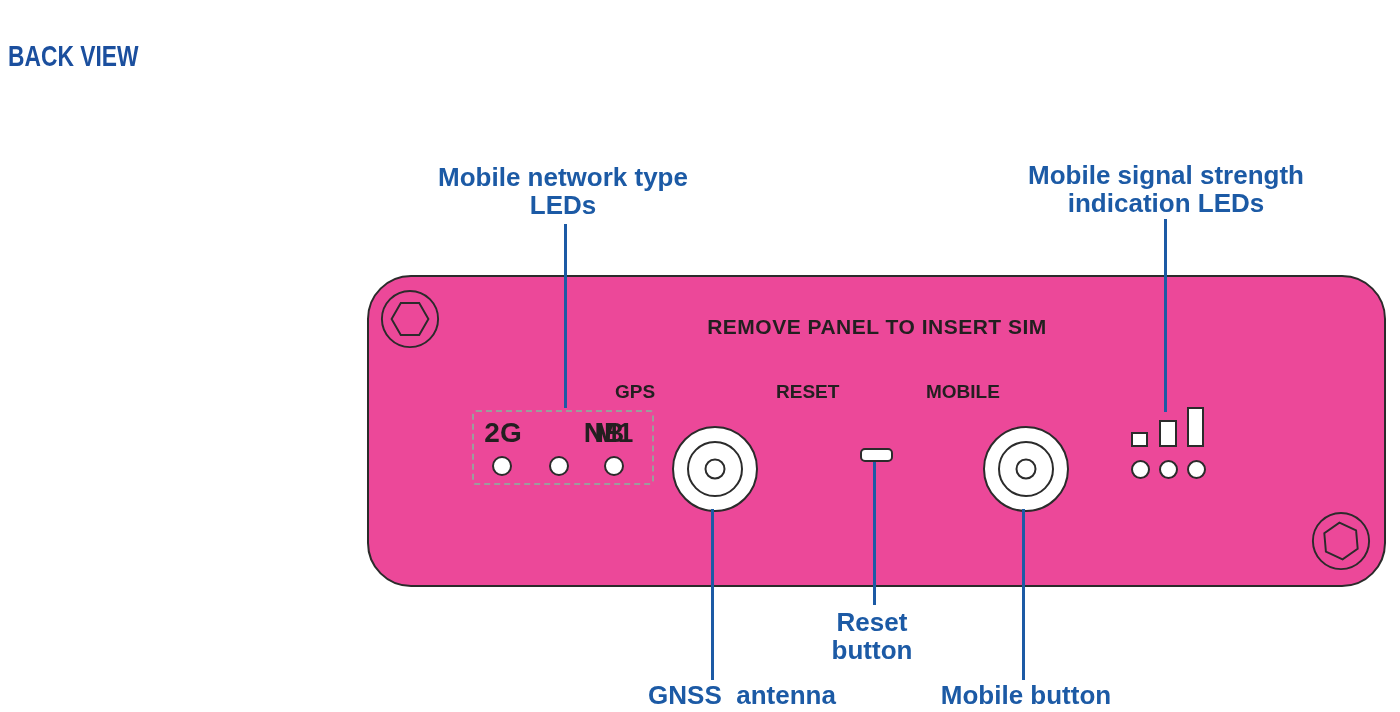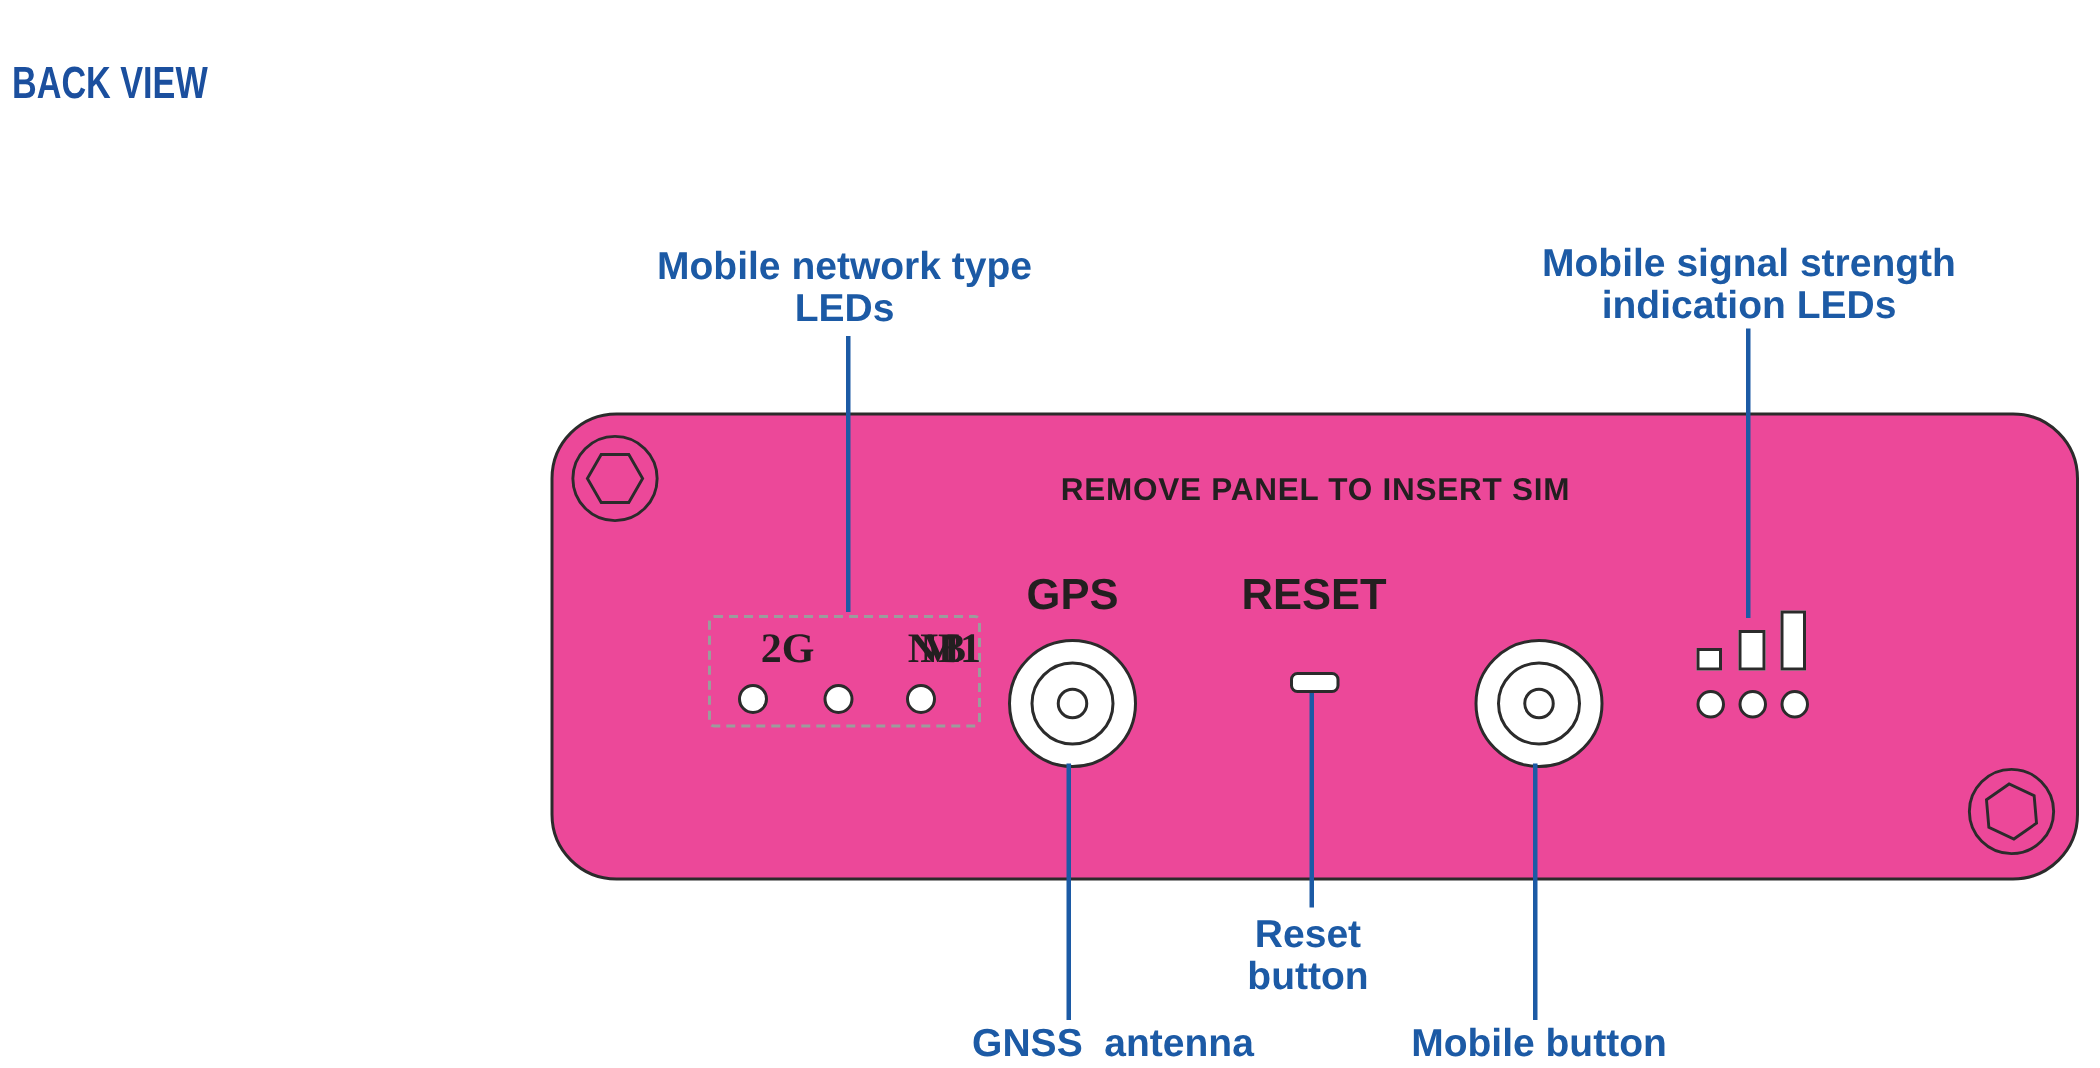--- a/index.html
+++ b/index.html
@@ -44,34 +44,34 @@
   .panel *{position:absolute;}
   .screw{width:62px;height:62px;}
   .screw-tl{left:10px;top:11px;}
   .screw-br{left:941px;top:233px;}
   .sim-notice{
     left:308px;top:38px;width:400px;text-align:center;
     font-size:21px;font-weight:bold;letter-spacing:.5px;color:var(--ink);
     white-space:nowrap;
   }
   .port-label{
-    top:104px;width:200px;text-align:center;
-    font-size:29px;font-weight:bold;color:var(--ink);white-space:nowrap;
+    top:104px;width:200px;
+    font-size:19px;font-weight:bold;color:var(--ink);white-space:nowrap;
   }
   .pl-gps{left:246px;}
   .pl-reset{left:407px;}
   .pl-mobile{left:557px;}
 
   .led-box{
     left:103px;top:133px;width:178px;height:71px;
     border:2px dashed var(--dash);border-radius:4px;
   }
   .led-label{
-    top:140px;width:80px;text-align:right;
-    font-size:28px;font-weight:bold;color:var(--ink);font-family:Liberation Serif, serif;
+    top:140px;width:80px;text-align:center;
+    font-size:28px;font-weight:bold;color:var(--ink);
   }
   .ll-0{left:94px;}.ll-1{left:151px;padding-left:44px;}.ll-2{left:205px;}
   .led-circle{
     width:20px;height:20px;border:2px solid var(--line);border-radius:50%;
     top:179px;background:#fff;box-sizing:border-box;
   }
   .lc-0{left:123px;}.lc-1{left:180px;}.lc-2{left:235px;}
 
   .connector{width:90px;height:90px;top:147px;}
   .cn-gps{left:301px;}
@@ -126,20 +126,21 @@
 
     <svg class="screw screw-br" viewBox="0 0 64 64">
       <circle cx="32" cy="32" r="29" fill="none" stroke="#2b2b2b" stroke-width="2"></circle>
       <polygon points="51,32 41.5,48.5 22.5,48.5 13,32 22.5,15.5 41.5,15.5" fill="none" stroke="#2b2b2b" stroke-width="2" transform="rotate(25 32 32)"></polygon>
     </svg>
 
     <div class="sim-notice">REMOVE PANEL TO INSERT SIM</div>
 
     <div class="port-label pl-gps">GPS</div>
     <div class="port-label pl-reset">RESET</div>
+    <div class="port-label pl-mobile">MOBILE</div>
 
     <div class="led-box"></div>
     <div class="led-label ll-0">2G</div>
     <div class="led-label ll-1">NB</div>
     <div class="led-label ll-2">M1</div>
     <div class="led-circle lc-0"></div>
     <div class="led-circle lc-1"></div>
     <div class="led-circle lc-2"></div>
 
     <svg class="connector cn-gps" viewBox="0 0 90 90">

